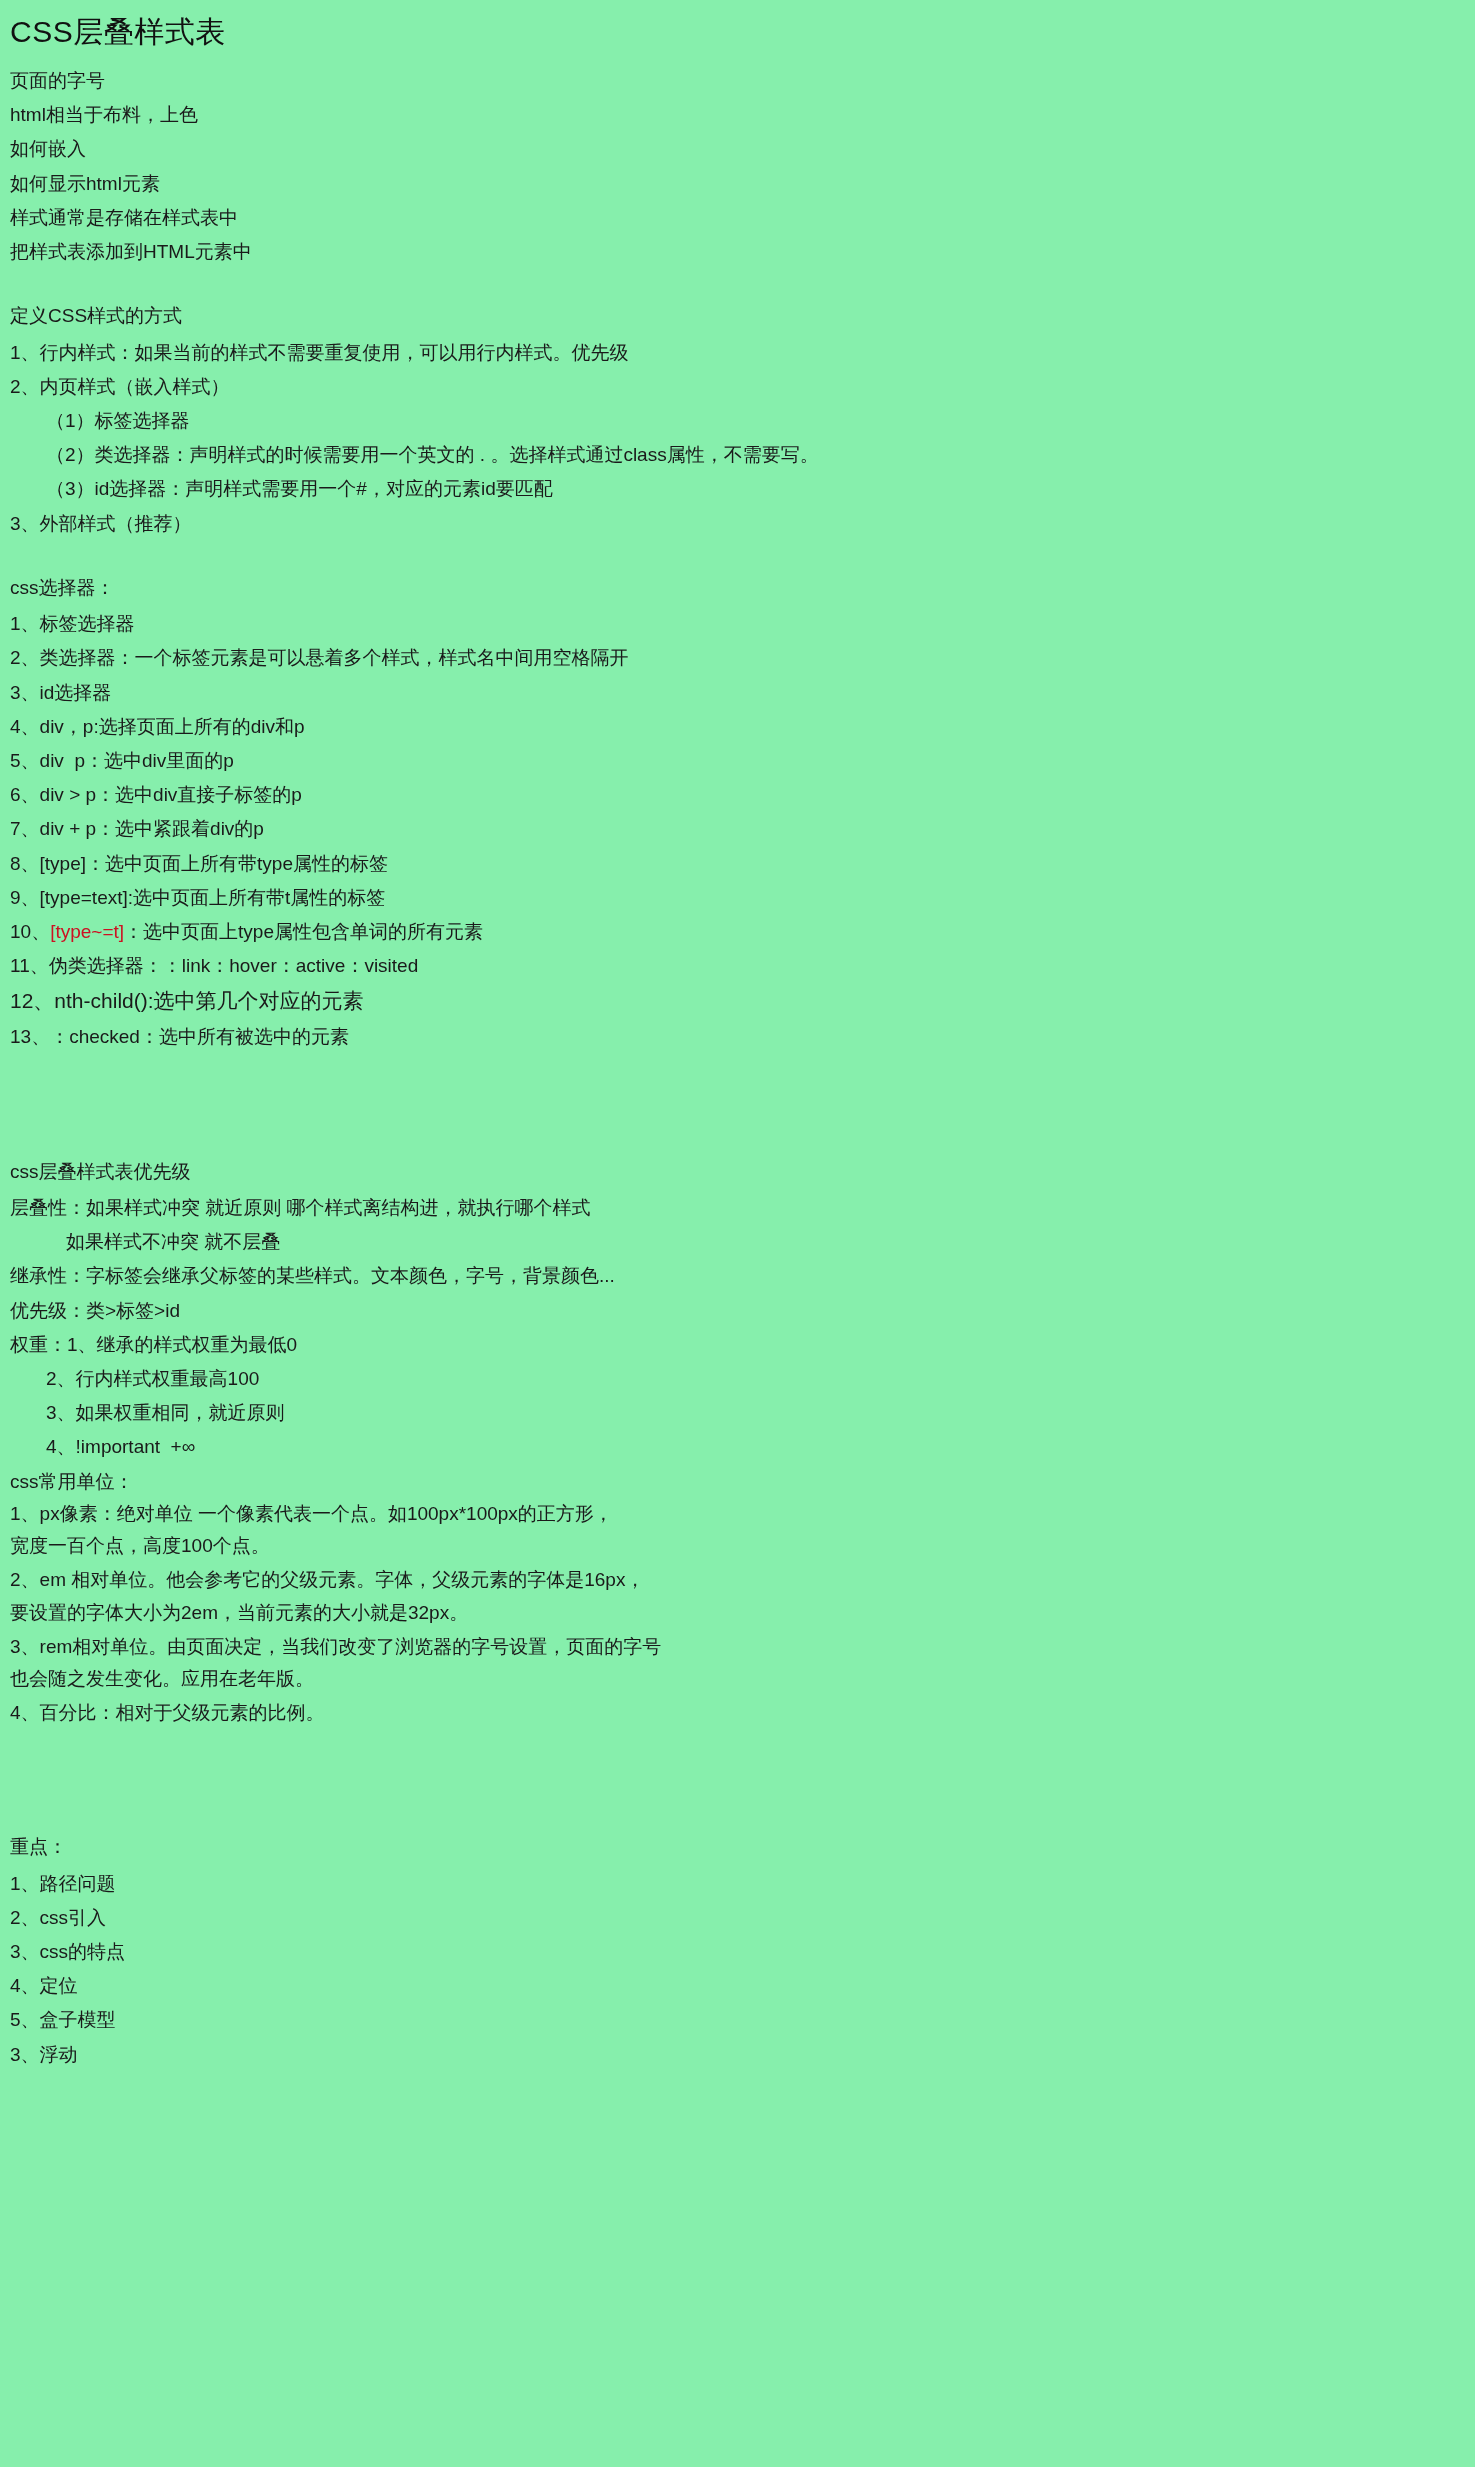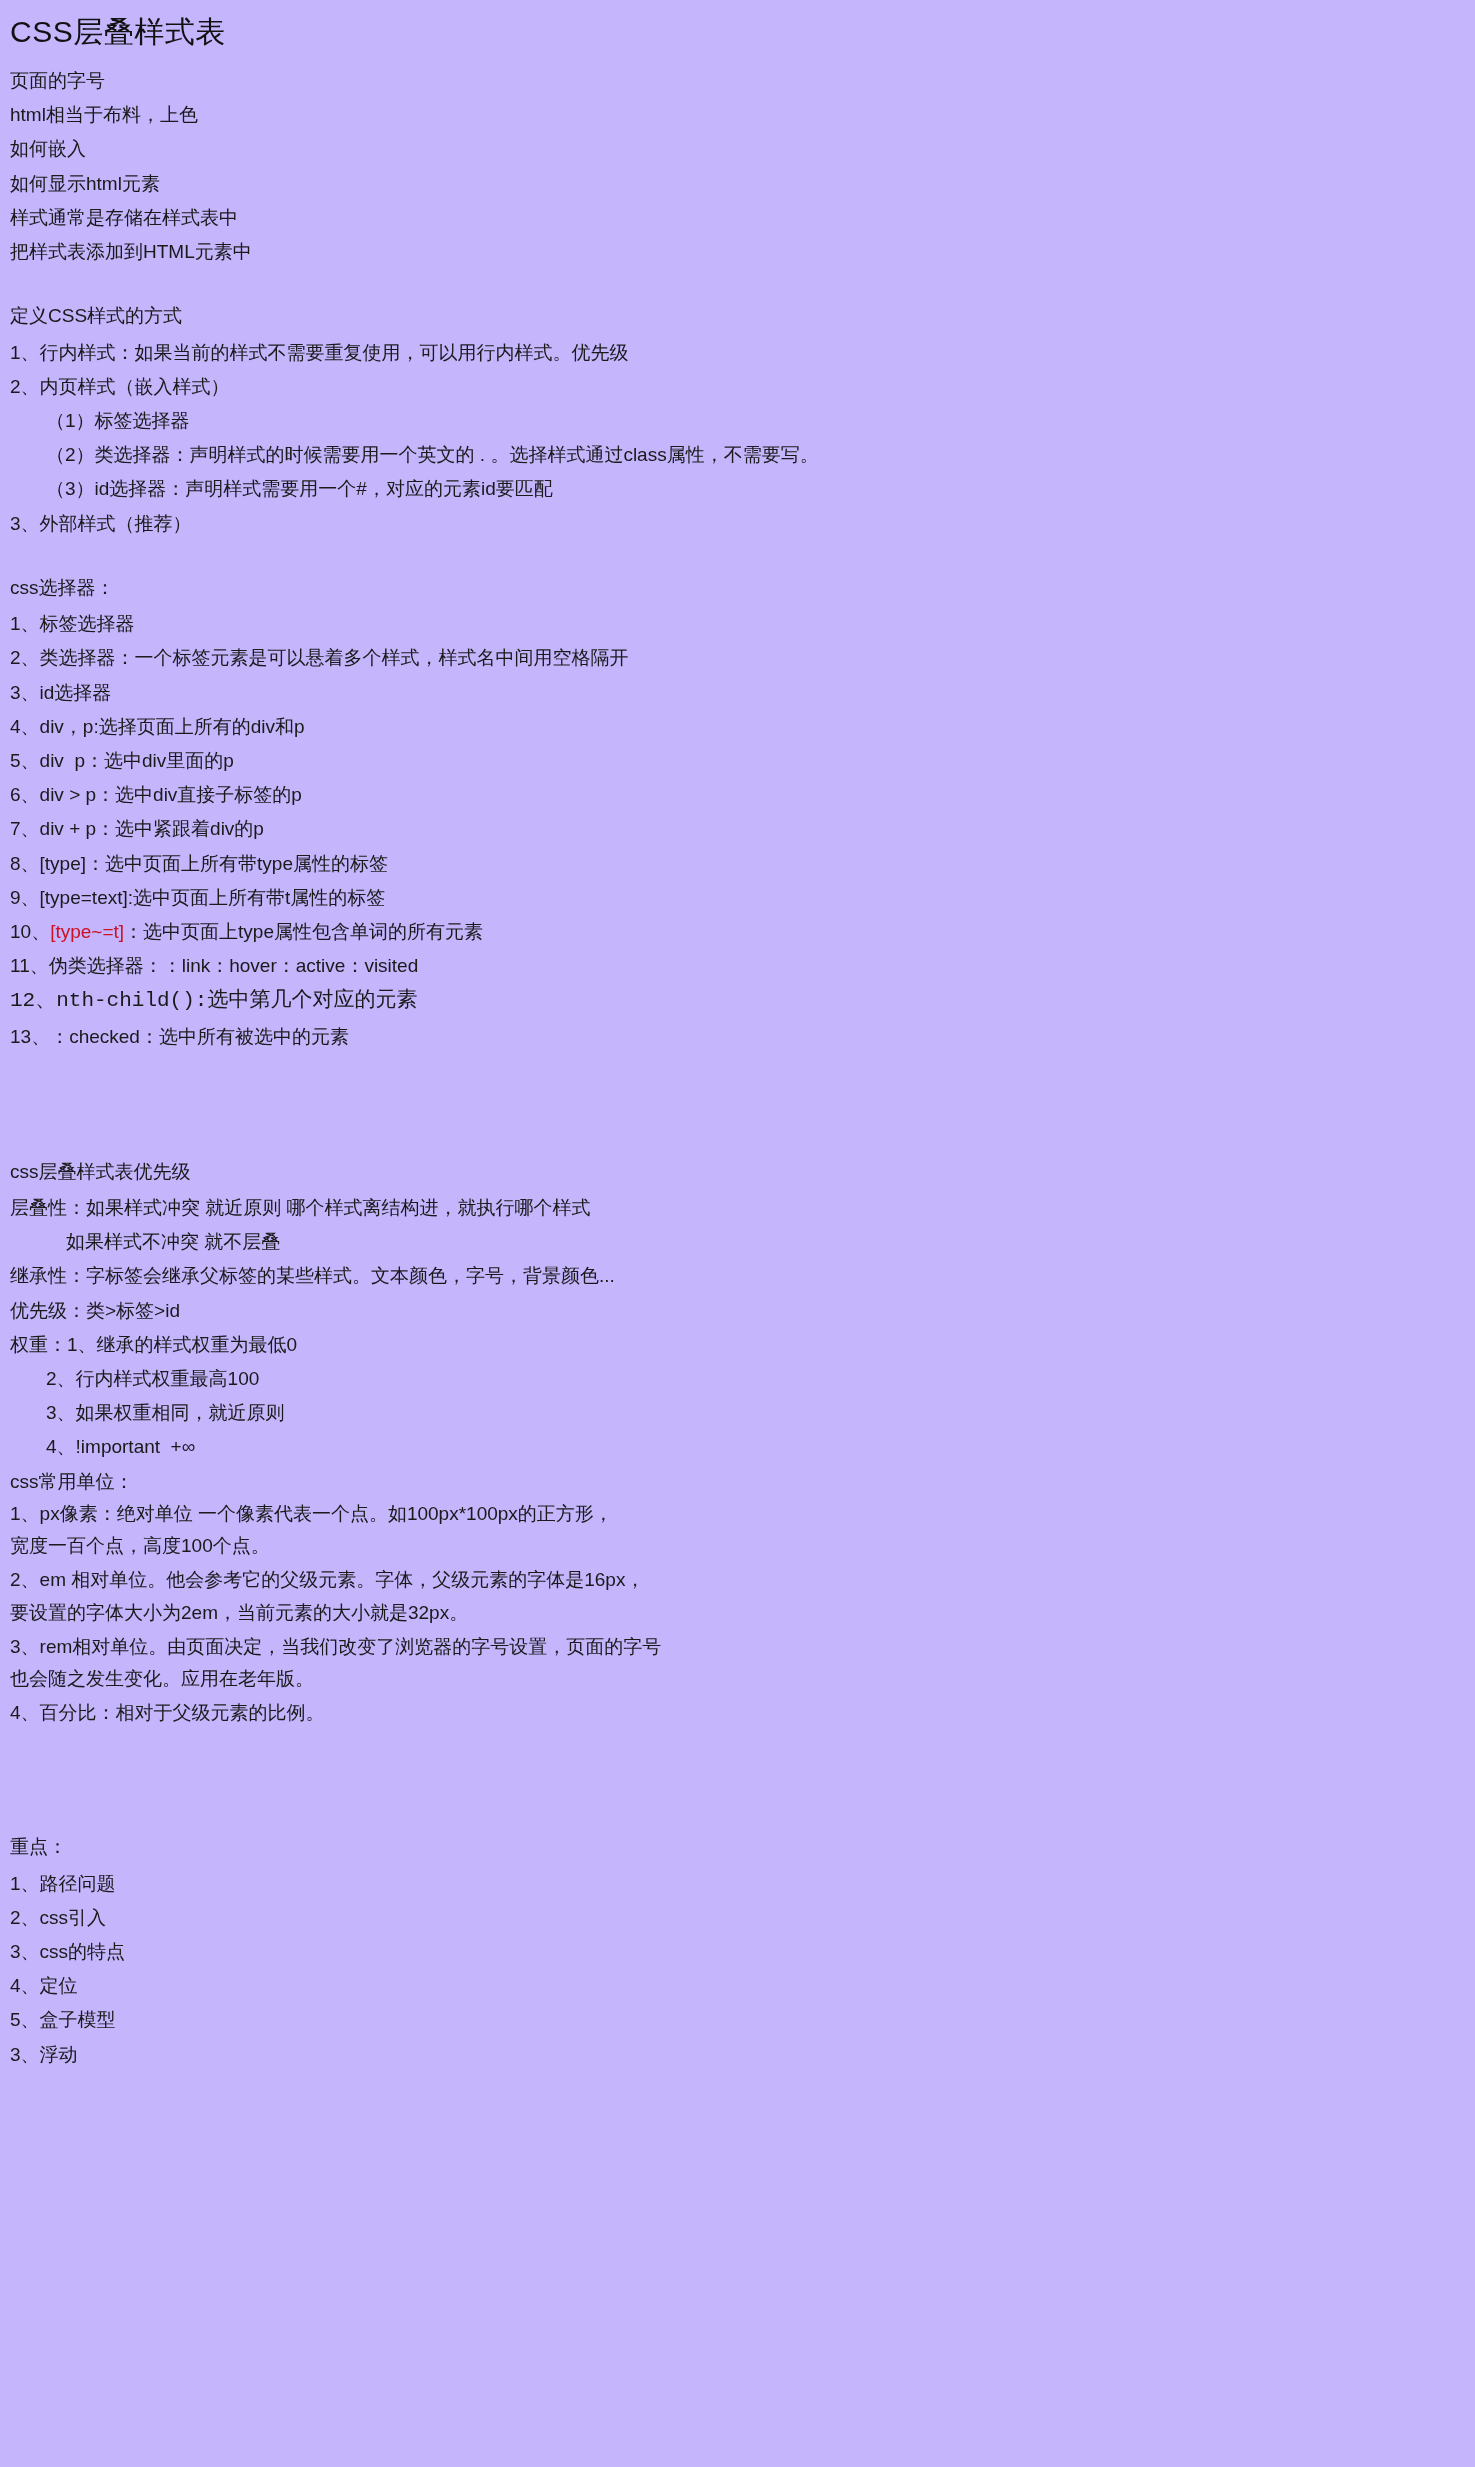--- a/index.html
+++ b/index.html
@@ -8,21 +8,21 @@
     background: #ffffff;
   }
   body {
     font-family: "Liberation Sans", "DejaVu Sans", sans-serif;
     color: #1a1a1a;
   }
   .page {
     position: relative;
     width: 1475px;
     min-height: 2467px;
-    background: #c4b5fd;
+    background: #86efac;
     box-sizing: border-box;
     padding: 14px 0 0 0;
   }
   .content {
     padding-left: 10px;
     padding-right: 20px;
   }
   h1.doc-title {
     font-size: 30px;
     font-weight: 400;
@@ -36,21 +36,21 @@
     line-height: 1.38;
     margin: 0 0 8px 0;
     white-space: pre-wrap;
     color: #1a1a1a;
   }
   .spacer-md { height: 30px; }
   .spacer-xl { height: 100px; }
   .indent-1 { padding-left: 36px; }
   .indent-2 { padding-left: 56px; }
   .red { color: #cc1122; margin-top: 8px; }
-  .line.bigger { font-size: 21px; font-family: Liberation Mono, monospace; }
+  .line.bigger { font-size: 21px; }
   .line.tight { margin-bottom: 6px; }
   .section-head { font-size: 19px; margin-bottom: 10px; }
   .block { margin-bottom: 0; }
 </style>
 </head>
 <body>
 
 <div class="page">
   <div class="content">
 

